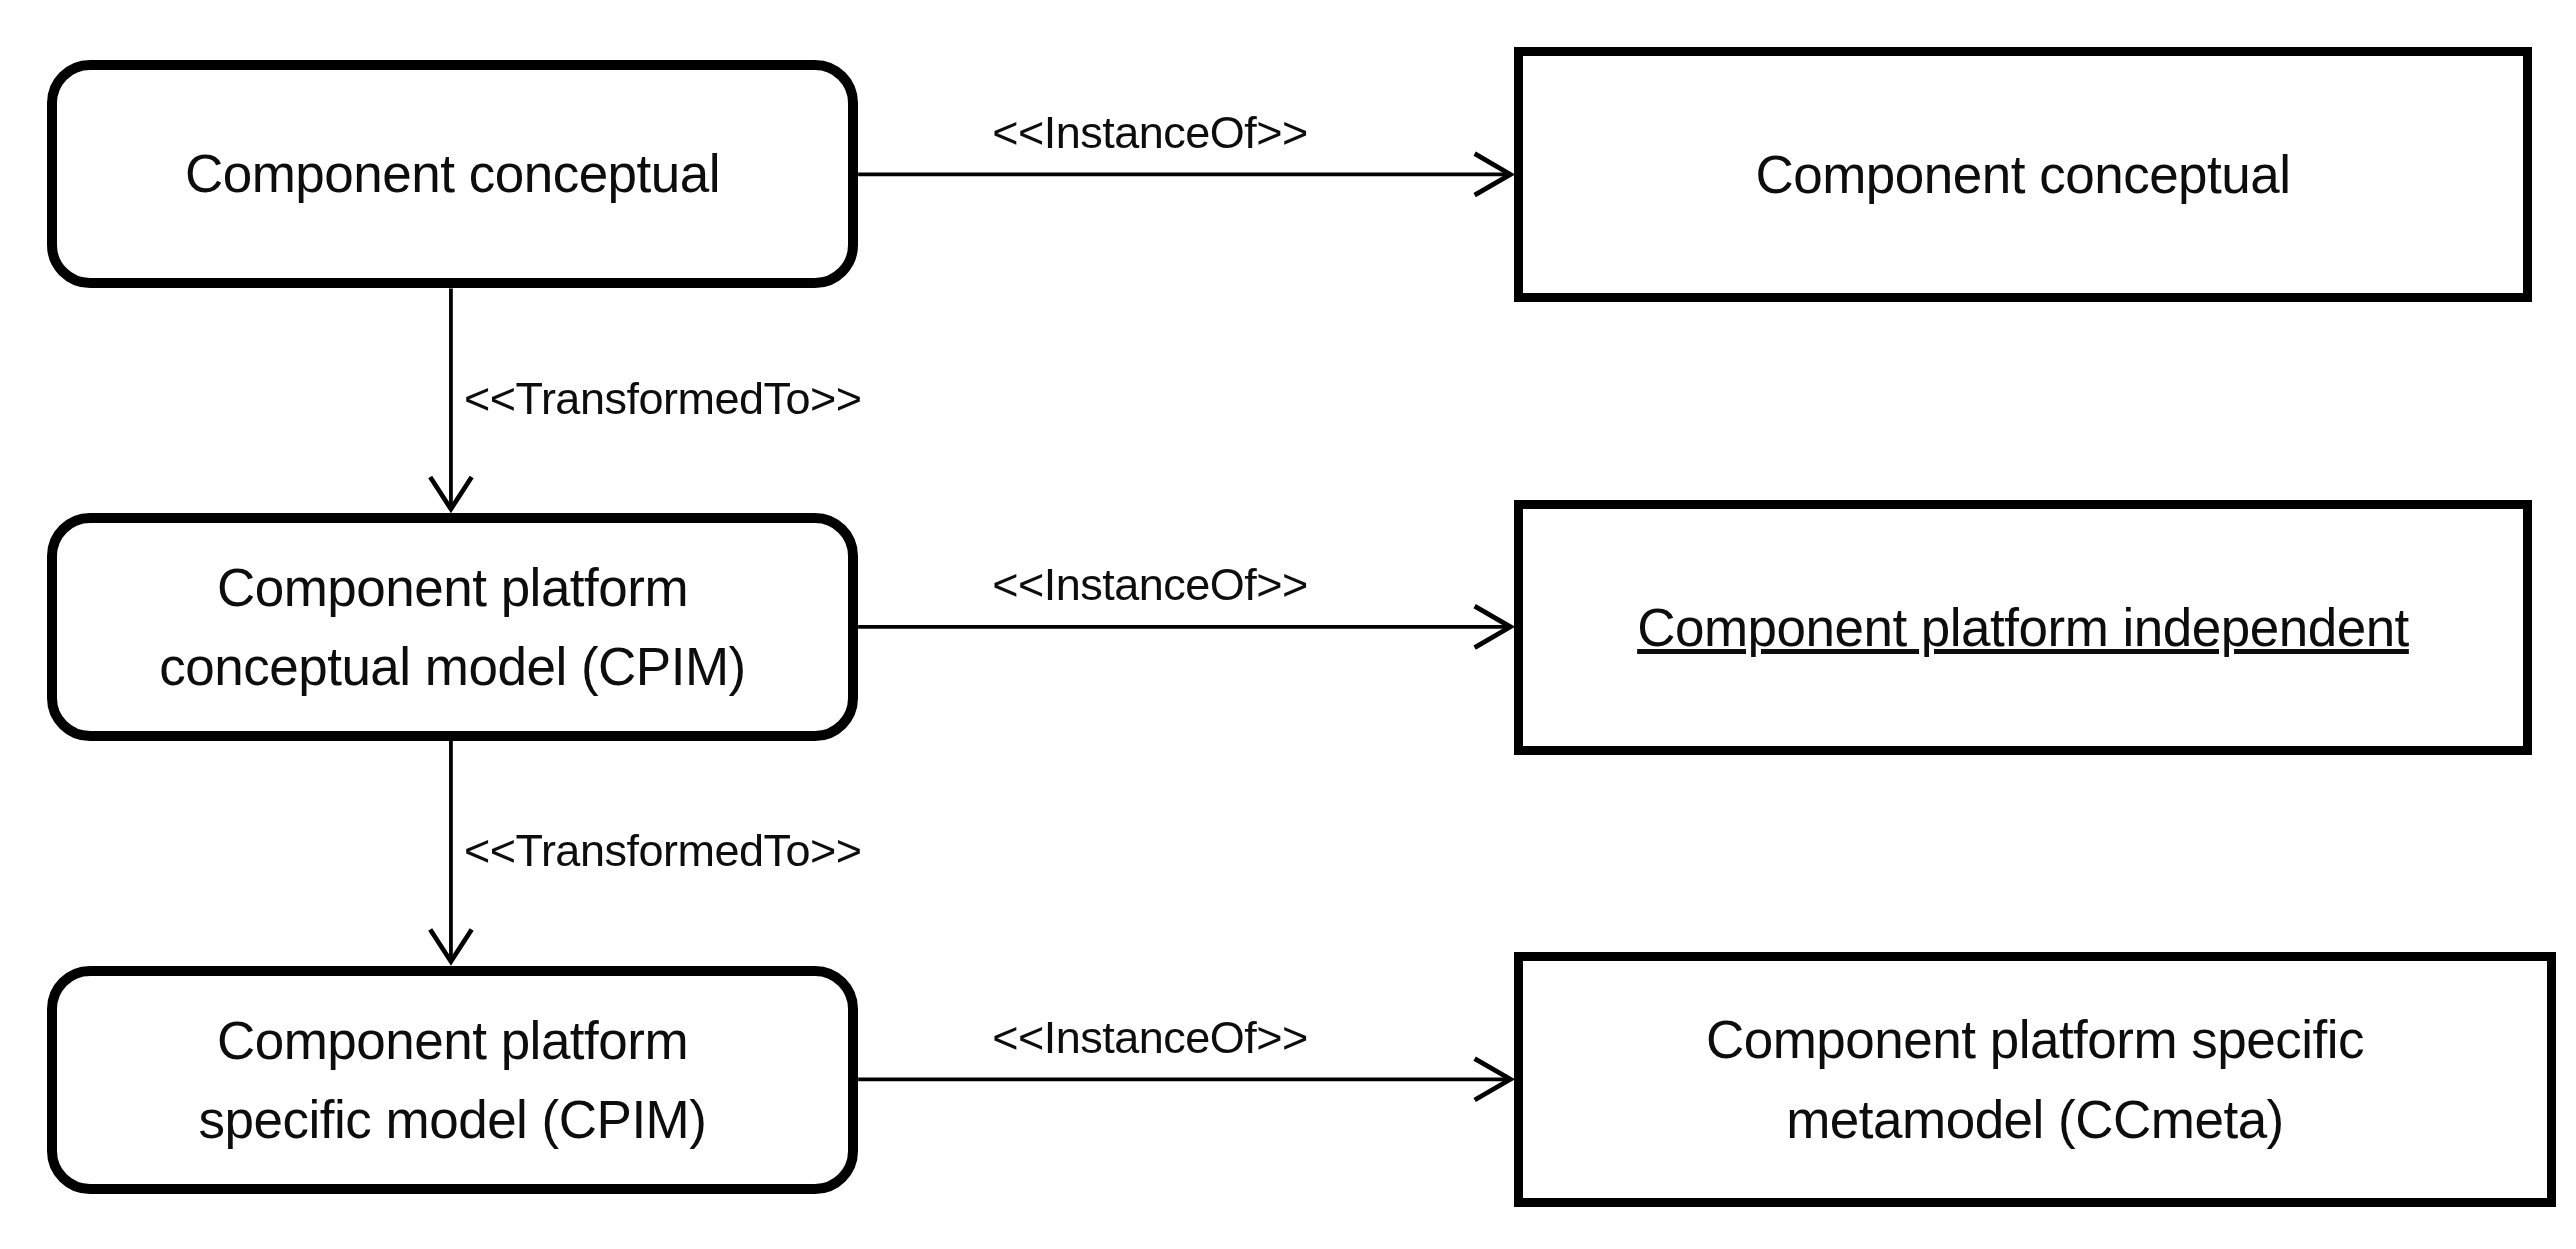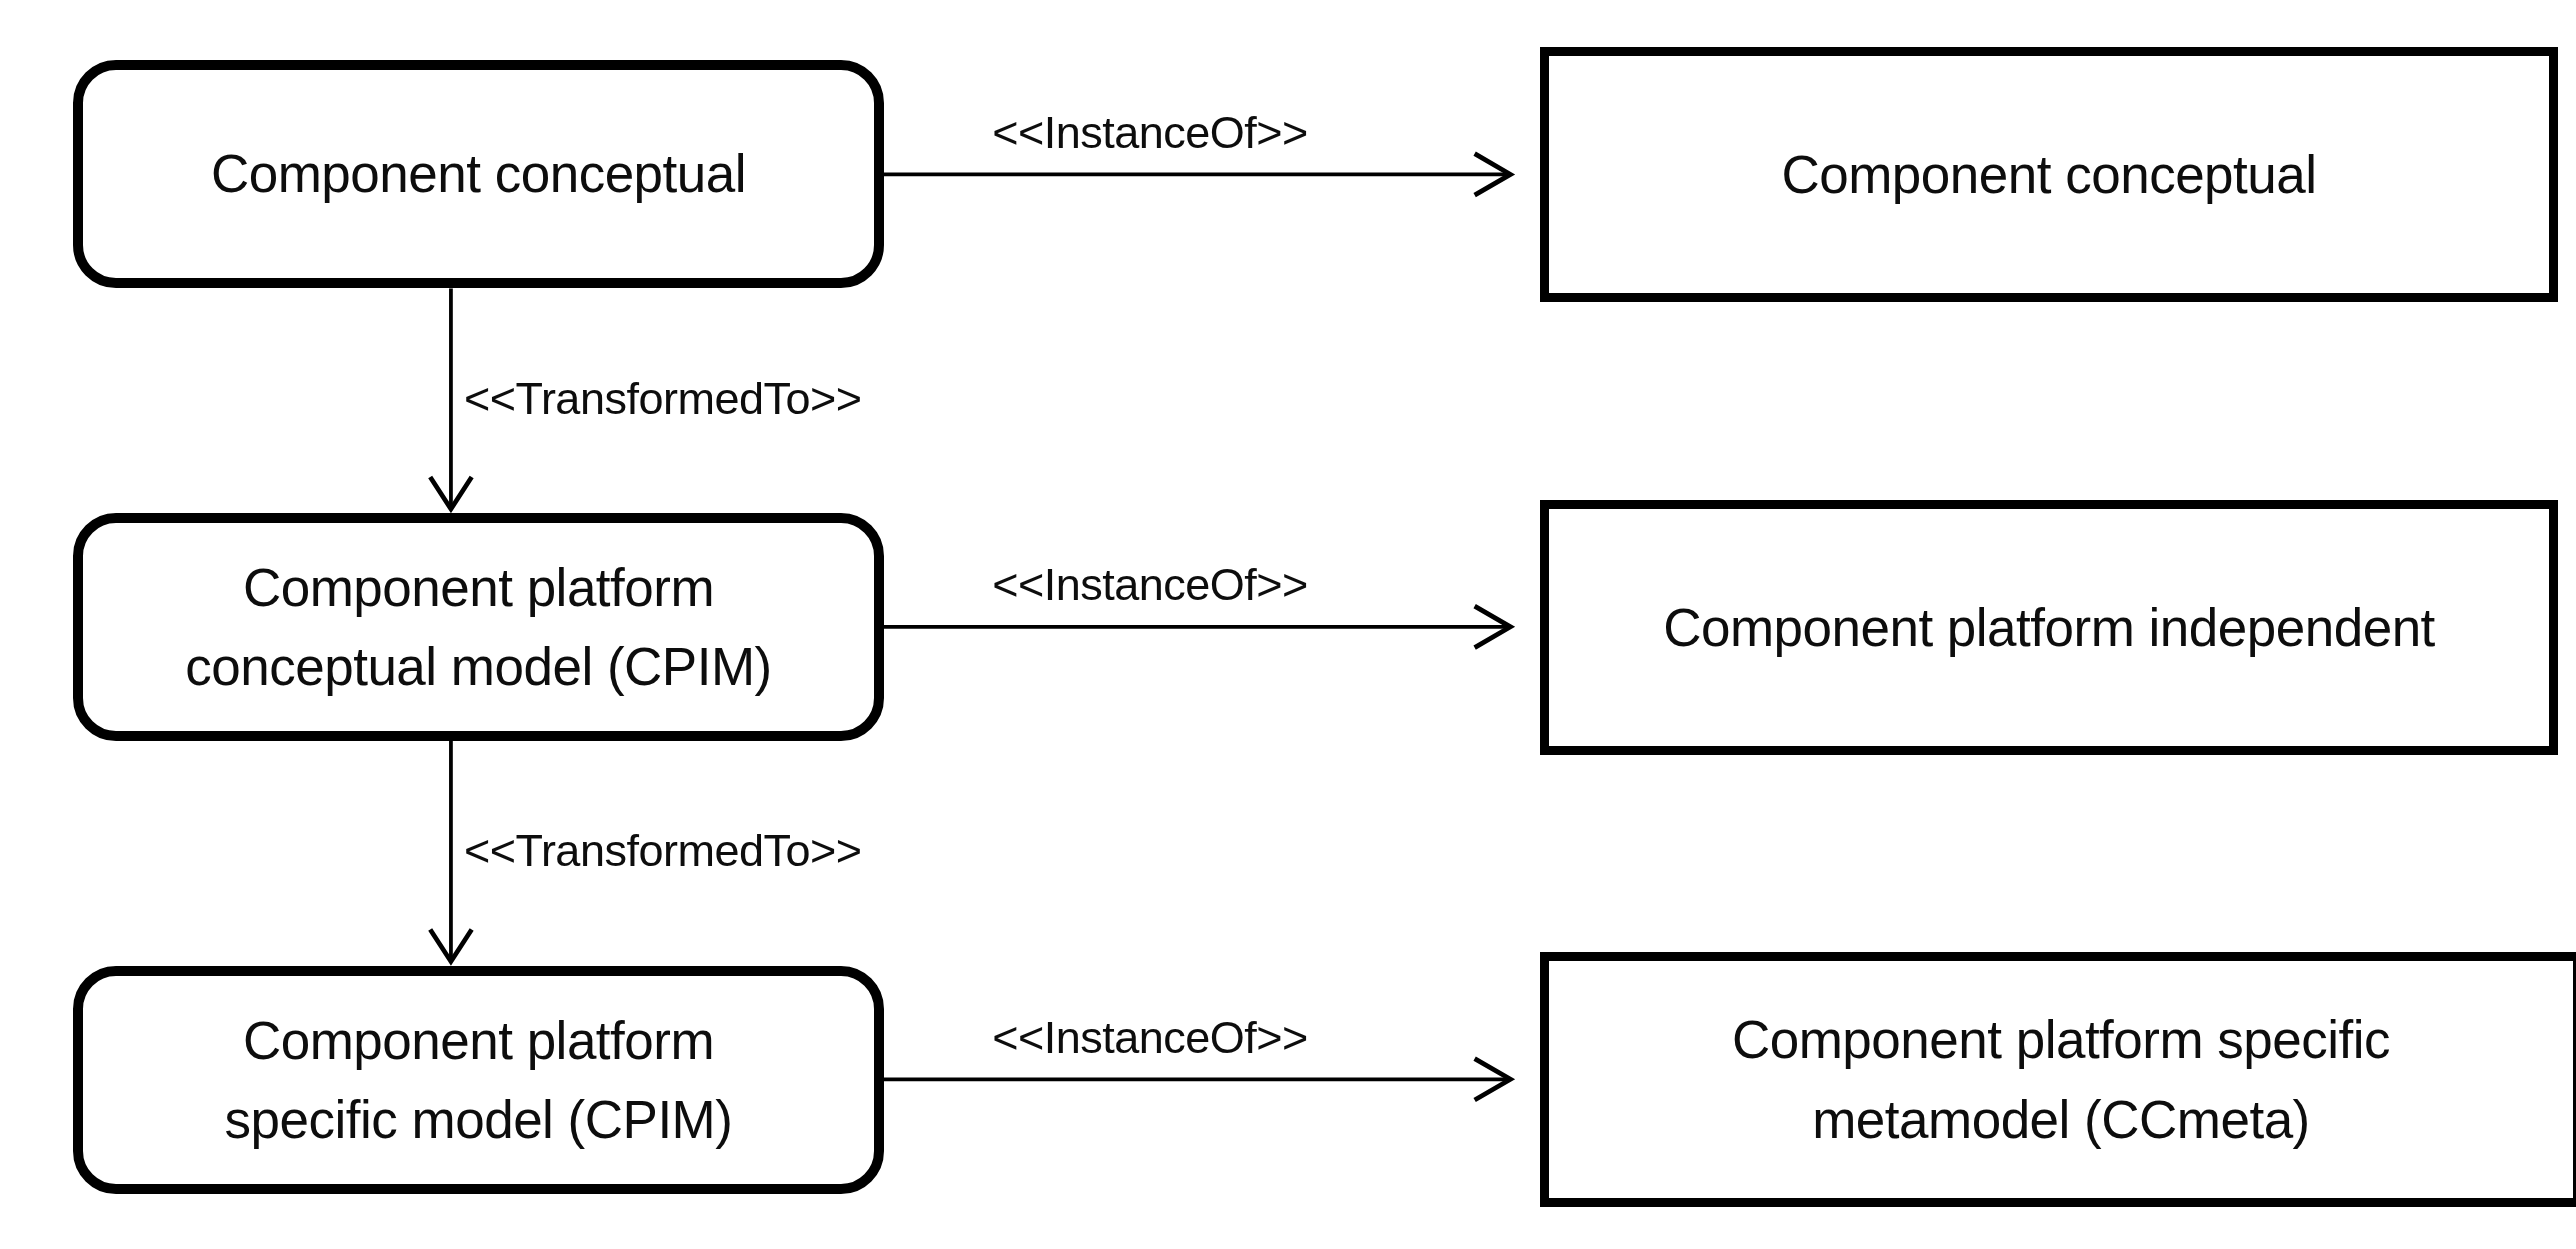--- a/index.html
+++ b/index.html
@@ -24,21 +24,20 @@
   }
   .node {
     position: absolute;
     box-sizing: border-box;
     background: #ffffff;
     border: 9.4px solid #000000;
     display: flex;
     align-items: center;
     justify-content: center;
     text-align: center;
-    margin-left: 26px;
   }
   .node.rounded {
     border-radius: 43px;
     border-width: 10.4px;
   }
   .node-text {
     font-size: 53px;
     line-height: 1.5;
     letter-spacing: -0.5px;
     white-space: nowrap;
@@ -104,21 +103,21 @@
       <span class="line">specific model (CPIM)</span>
     </div>
   </div>
 
   <div class="node" style="left:1514px; top:47px; width:1018px; height:255px;">
     <div class="node-text">
       <span class="line">Component conceptual</span>
     </div>
   </div>
 
-  <div class="node" style="left:1514px; top:500px; width:1018px; height:255px;">
+  <div class="node" style="left:1514px; top:500px; width:1018px; height:255px;text-decoration:underline;">
     <div class="node-text">
       <span class="line">Component platform independent</span>
     </div>
   </div>
 
   <div class="node" style="left:1514px; top:952px; width:1042px; height:255px;">
     <div class="node-text">
       <span class="line">Component platform specific</span>
       <span class="line">metamodel (CCmeta)</span>
     </div>

